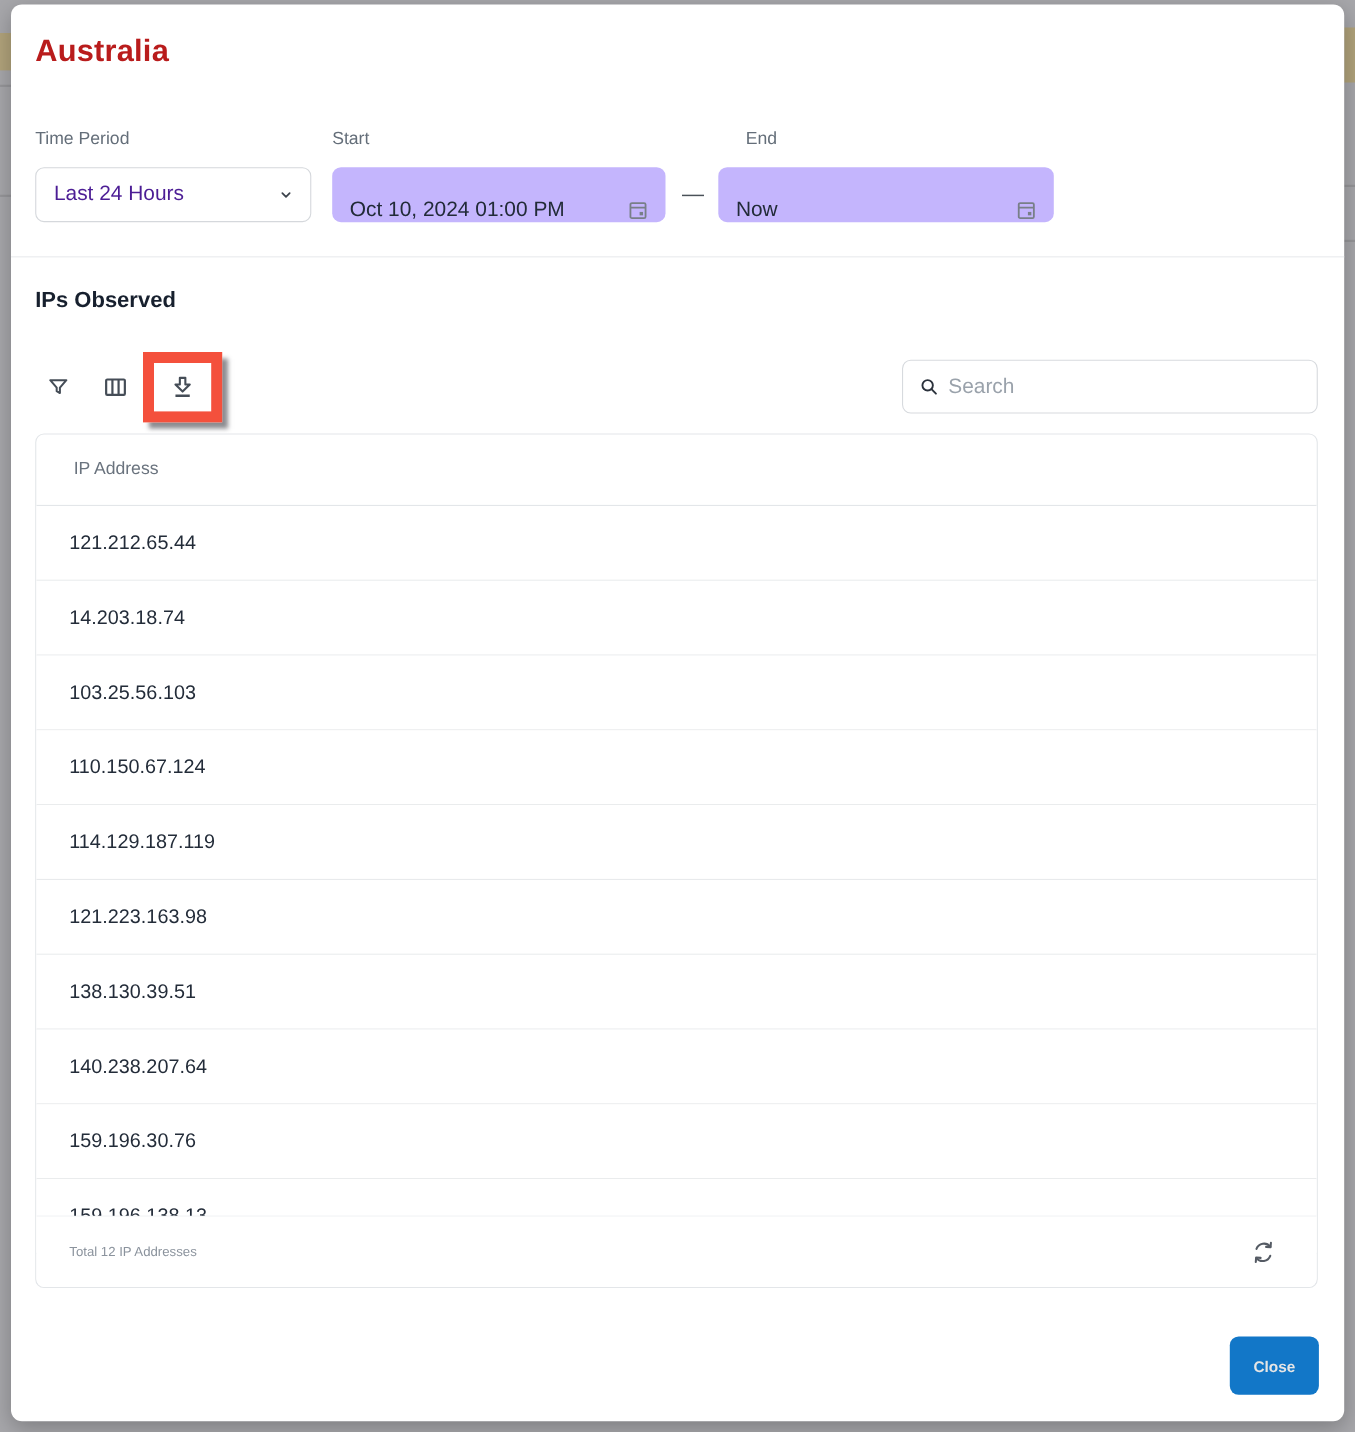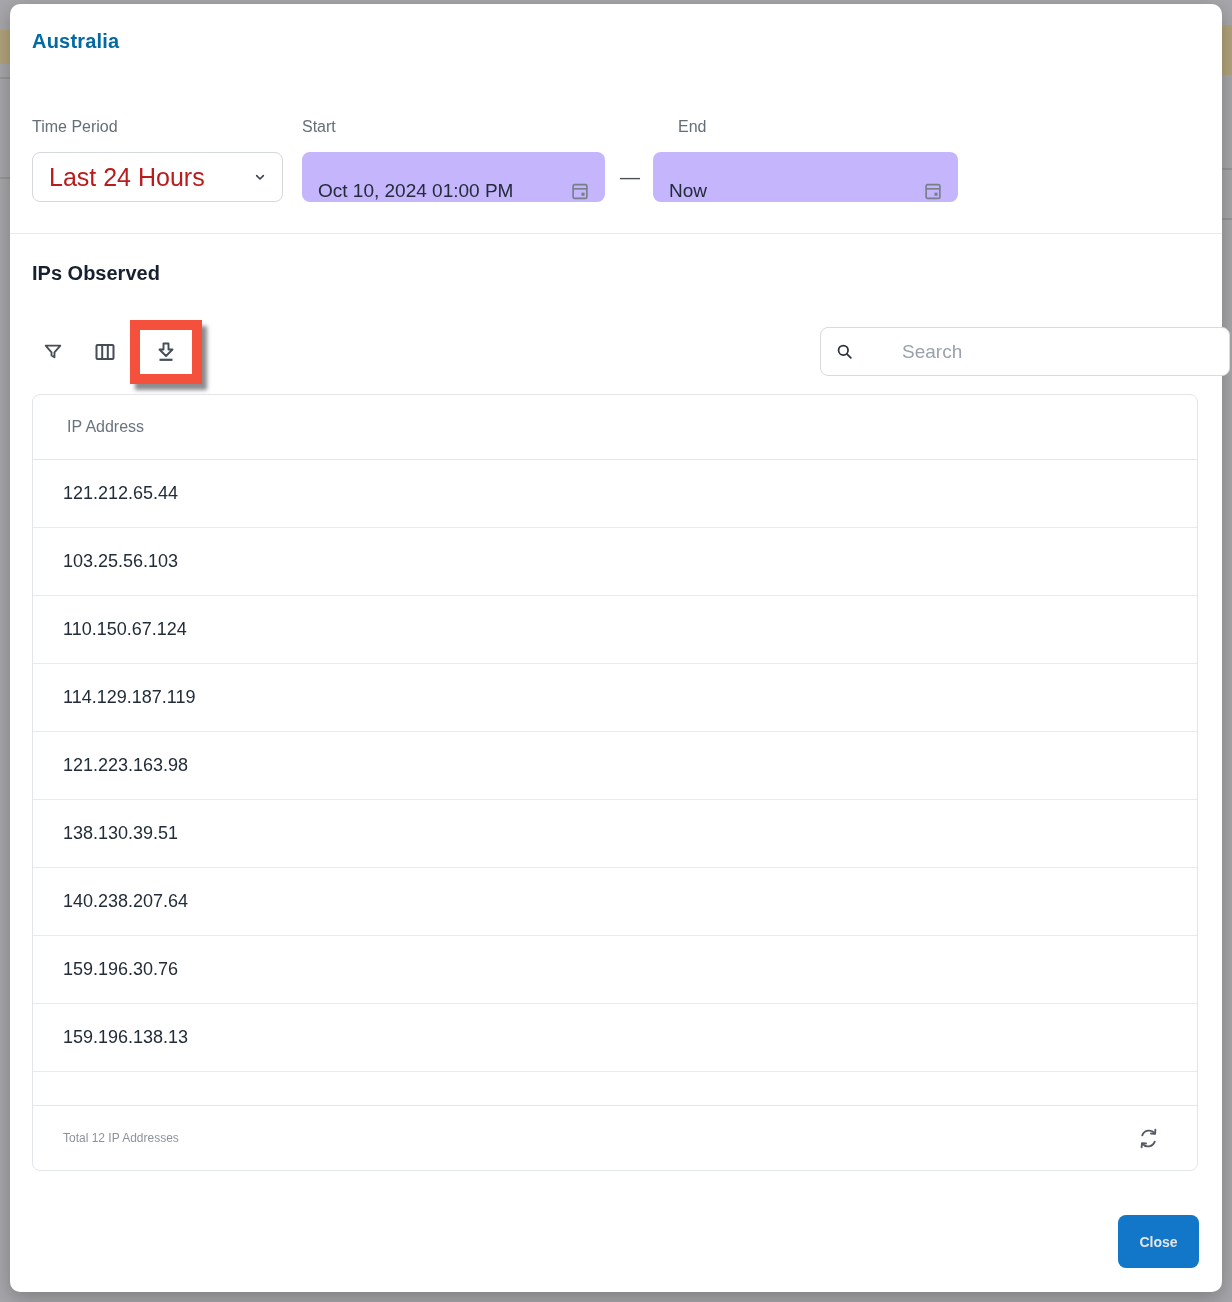--- a/index.html
+++ b/index.html
@@ -21,38 +21,38 @@
   .bg-line.r2 { right:0; width:10px; top:218px; }
 
   .modal {
     position:absolute; left:10px; top:4px;
     width:1212px; height:1288px;
     background:#ffffff; border-radius:10px;
     box-shadow:0 6px 20px rgba(0,0,0,0.25);
   }
   .modal-title {
     position:absolute; left:22px; top:26px;
-    font-size:20px; font-weight:600; color:#0369a1; letter-spacing:0.2px;
+    font-size:28px; font-weight:600; color:#b91c1c; letter-spacing:0.2px;
   }
   .field-label {
     position:absolute; top:114px;
     font-size:16px; color:#646e79;
   }
   .lbl-time { left:22px; }
   .lbl-start { left:292px; }
   .lbl-end { left:643px;margin-left:25px; }
 
   .select-box {
     position:absolute; left:22px; top:148px;
     width:251px; height:50px;
     background:#fff; border:1px solid #d5d8dc; border-radius:8px;
     display:flex; align-items:center; justify-content:space-between;
     padding:0 14px 0 16px; cursor:pointer;
   }
-  .select-box .val { font-size:25px; color:#b91c1c; }
+  .select-box .val { font-size:19px; color:#4c1d95; }
 
   .date-field {
     position:absolute; top:148px; height:50px;
     background:#c4b5fd; border-radius:8px;
     display:flex; align-items:flex-end; justify-content:space-between;
     padding:0 14px 0 16px;
   }
   .date-field.start { left:292px; width:303px; }
   .date-field.end   { left:643px; width:305px; }
   .date-field .val { font-size:19px; color:#222b38; }
@@ -84,23 +84,23 @@
     width:72px; height:64px;
     border:10px solid #f4503c;
     background:#fff;
     box-shadow:5px 6px 4px rgba(78,78,84,0.65);
     display:flex; align-items:center; justify-content:center;
     cursor:pointer;
   }
 
   .search-box {
     position:absolute; left:810px; top:323px;
-    width:410px; height:49px;
+    width:378px; height:49px;
     border:1px solid #d7dade; border-radius:8px;
-    display:flex; align-items:center; padding:0 12px 0 14px; background:#fff;gap:40px;
+    display:flex; align-items:center; padding:0 12px 0 14px; background:#fff;
   }
   .search-box input {
     border:none; outline:none; flex:1; margin-left:8px;
     font-size:19px; color:#222b38; font-family:"Liberation Sans", sans-serif;
     background:transparent;
   }
   .search-box input::placeholder { color:#9aa2ab; }
 
   .ip-table {
     position:absolute; left:22px; top:390px;
@@ -233,20 +233,23 @@
 
   <div class="ip-table">
     <div class="thead">IP Address</div>
 
     <div>
 
         <div class="row">
           <span>121.212.65.44</span>
         </div>
 
+        <div class="row">
+          <span>14.203.18.74</span>
+        </div>
 
         <div class="row">
           <span>103.25.56.103</span>
         </div>
 
         <div class="row">
           <span>110.150.67.124</span>
         </div>
 
         <div class="row">

